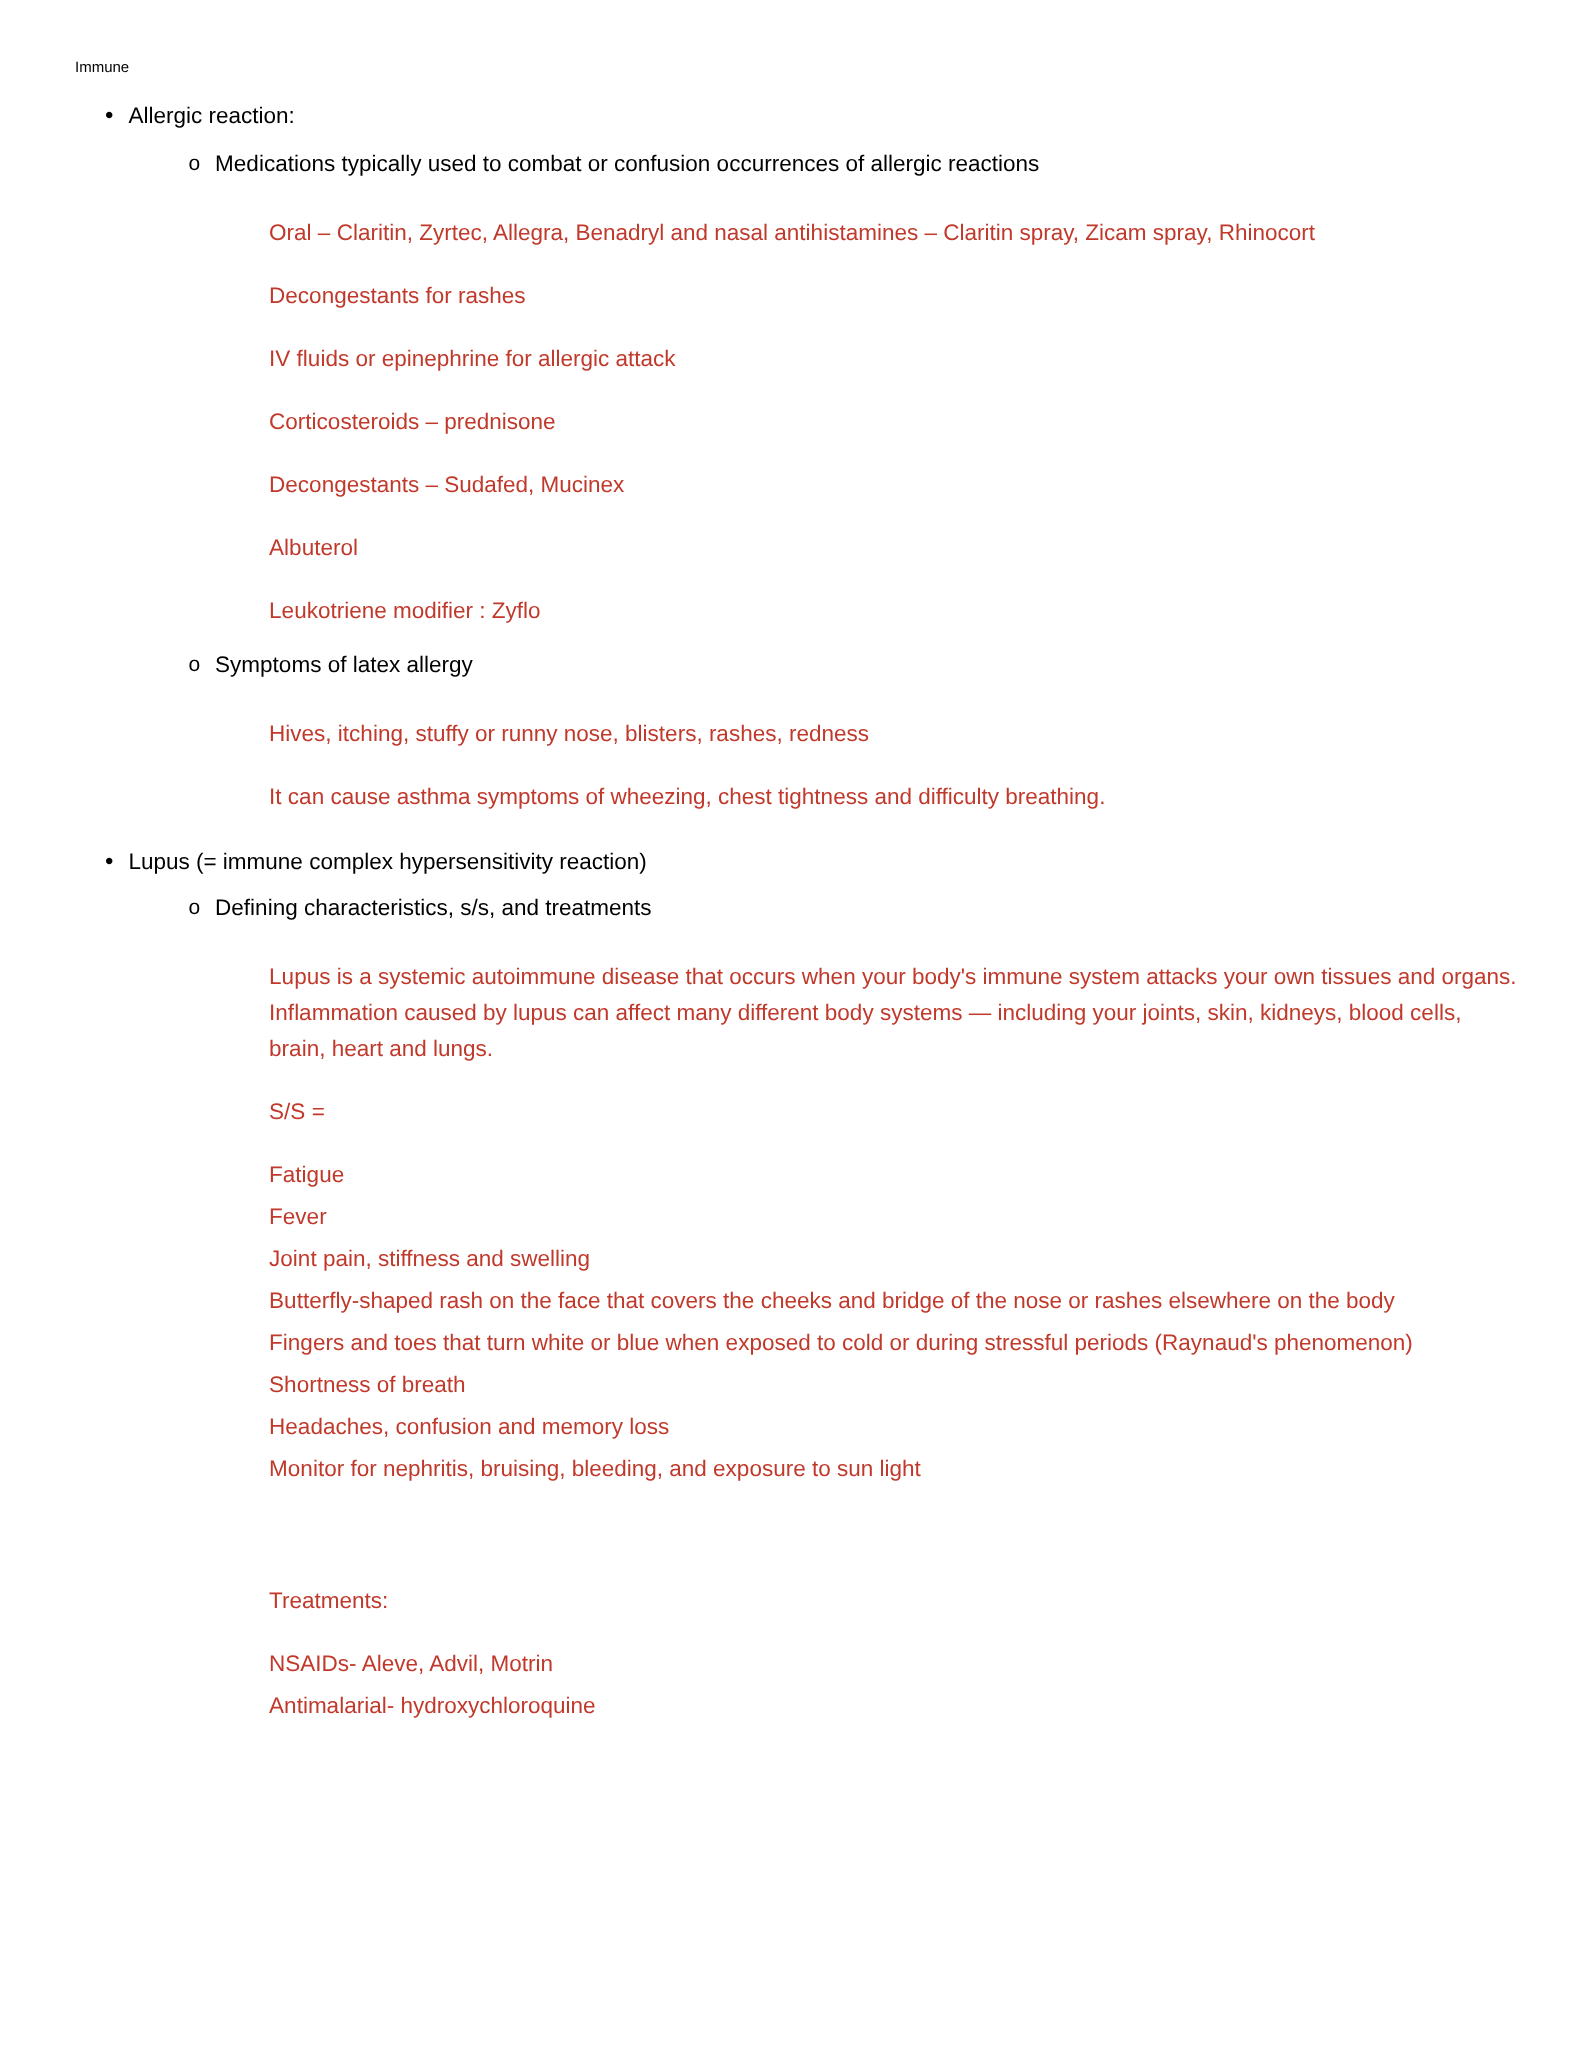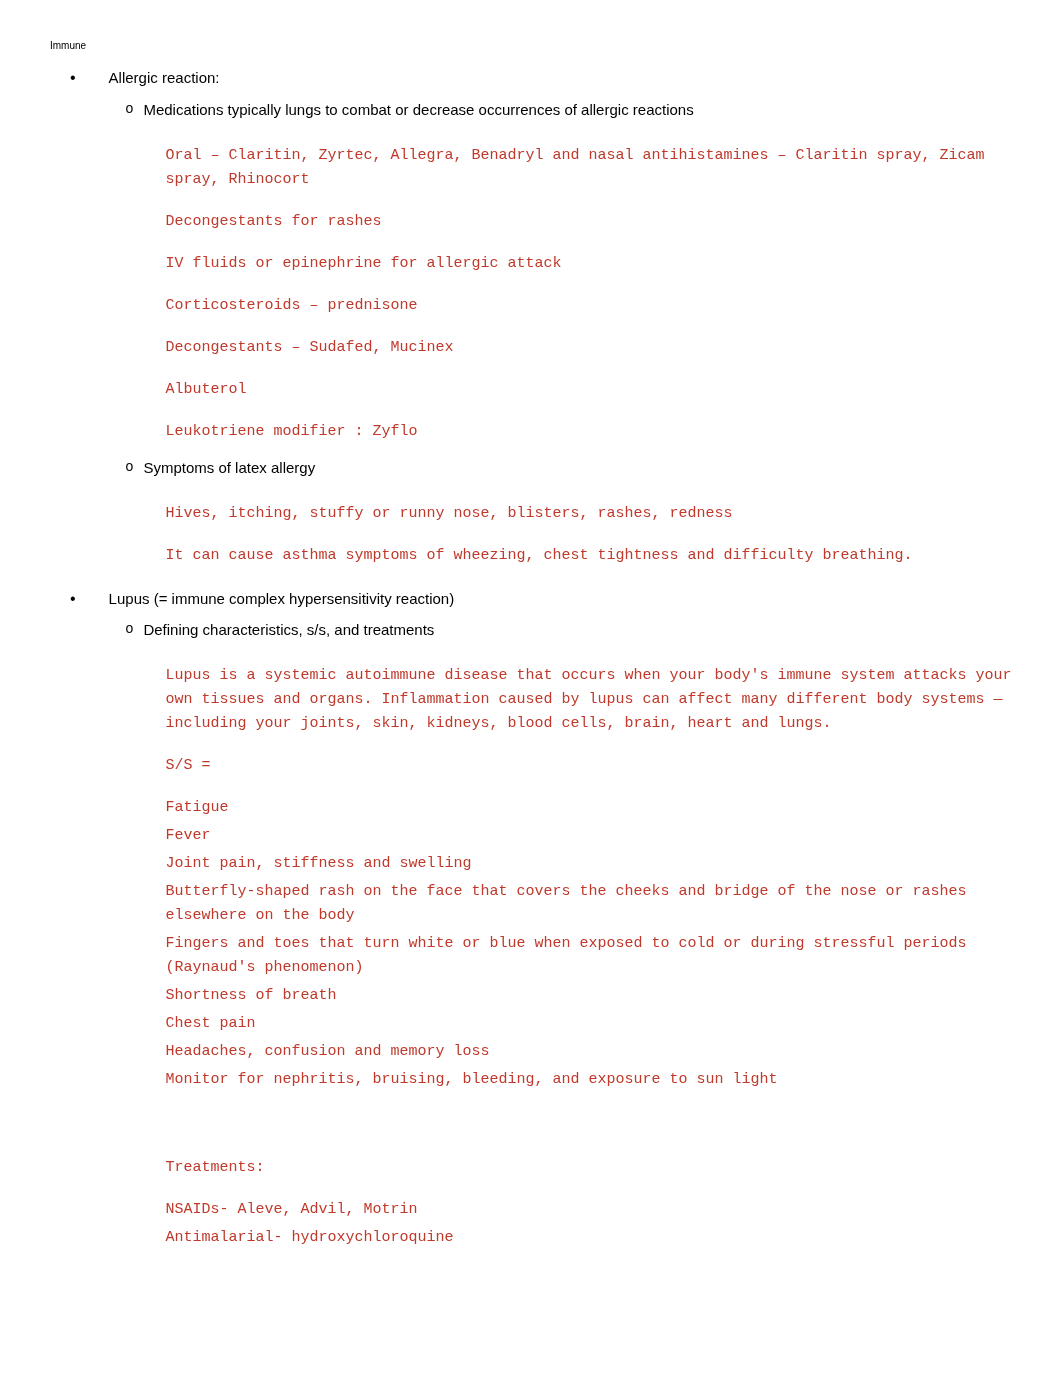--- a/index.html
+++ b/index.html
@@ -51,39 +51,37 @@
     .bullet-o {
       margin-right: 10px;
       font-size: 14px;
       line-height: 1.5;
       flex-shrink: 0;
     }
     .bullet-level-2-content {
       flex: 1;
     }
     .sub-content {
-      margin-left: 22px;
+      margin-left: 36px;
       margin-top: 8px;
-      font-family: Liberation Mono, monospace;
     }
     .red-text {
       color: #c0392b;
       line-height: 1.6;
       display: block;
       margin-bottom: 4px;
     }
     .black-text {
       color: #000;
       line-height: 1.6;
       display: block;
     }
     .section-item-label {
       color: #000;
       line-height: 1.5;
-      margin-left: 23px;
     }
     .spacer {
       height: 14px;
     }
     .large-spacer {
       height: 30px;
     }
   </style>
 </head>
 <body>
@@ -94,21 +92,21 @@
   <div class="bullet-level-1-item">
     <span class="bullet-dot">•</span>
     <div class="bullet-level-1-content">
       <span class="section-item-label">Allergic reaction:</span>
 
       
       <div class="bullet-level-2">
         <div class="bullet-level-2-item">
           <span class="bullet-o">o</span>
           <div class="bullet-level-2-content">
-            <span class="black-text">Medications typically lungs to combat or decrease occurrences of allergic reactions</span>
+            <span class="black-text">Medications typically used to combat or confusion occurrences of allergic reactions</span>
             <div class="sub-content">
               <div class="spacer"></div>
               <span class="red-text">Oral – Claritin, Zyrtec, Allegra, Benadryl and nasal antihistamines – Claritin spray, Zicam spray, Rhinocort</span>
               <div class="spacer"></div>
               <span class="red-text">Decongestants for rashes</span>
               <div class="spacer"></div>
               <span class="red-text">IV fluids or epinephrine for allergic attack</span>
               <div class="spacer"></div>
               <span class="red-text">Corticosteroids  – prednisone</span>
               <div class="spacer"></div>
@@ -159,21 +157,20 @@
               <span class="red-text">Lupus is a systemic autoimmune disease that occurs when your body's immune system attacks your own tissues and organs. Inflammation caused by lupus can affect many different body systems — including your joints, skin, kidneys, blood cells, brain, heart and lungs.</span>
               <div class="spacer"></div>
               <span class="red-text">S/S =</span>
               <div class="spacer"></div>
               <span class="red-text">Fatigue</span>
               <span class="red-text">Fever</span>
               <span class="red-text">Joint pain, stiffness and swelling</span>
               <span class="red-text">Butterfly-shaped rash  on the face that covers the cheeks and bridge of the nose or rashes elsewhere on the body</span>
               <span class="red-text">Fingers and toes that turn white or blue when exposed to cold or during stressful periods (Raynaud's phenomenon)</span>
               <span class="red-text">Shortness of breath</span>
-              <span class="red-text">Chest pain</span>
               <span class="red-text">Headaches, confusion and memory loss</span>
               <span class="red-text">Monitor for nephritis, bruising, bleeding, and exposure to sun light</span>
               <div class="large-spacer"></div>
               <div class="large-spacer"></div>
               <span class="red-text">Treatments:</span>
               <div class="spacer"></div>
               <span class="red-text">NSAIDs- Aleve, Advil, Motrin</span>
               <span class="red-text">Antimalarial- hydroxychloroquine</span>
             </div>
           </div>

